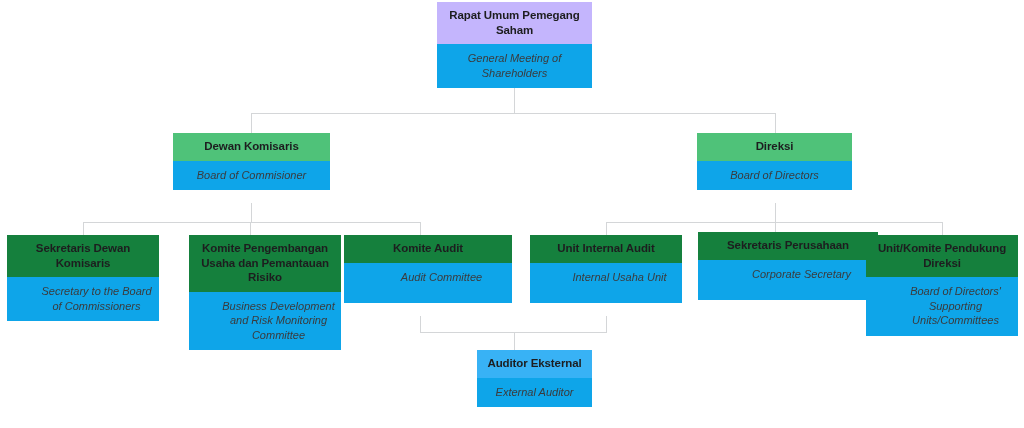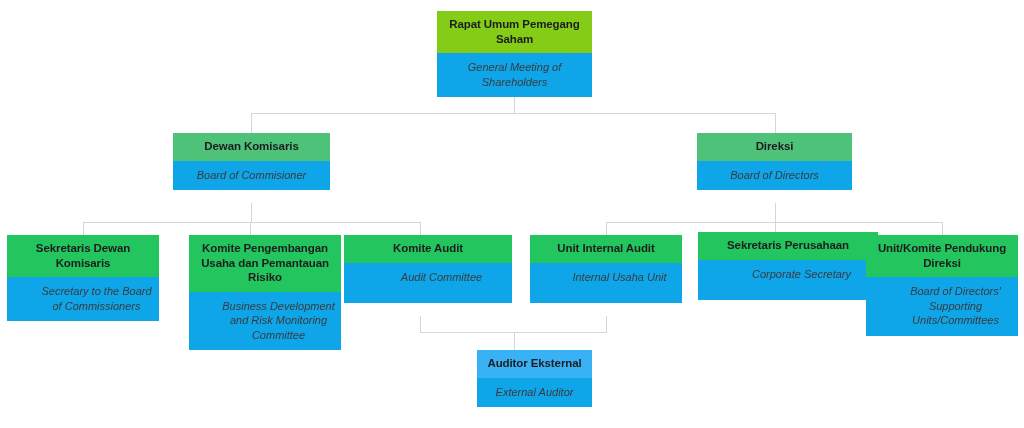--- a/index.html
+++ b/index.html
@@ -48,23 +48,23 @@
     box-sizing: border-box;
     background: #0ea5e9;
     padding: 7px 5px 8px 5px;
     font-style: italic;
     font-size: 11px;
     line-height: 14.5px;
     color: #3b3b3d;
   }
 
   
-  .hdr-teal   { background: #84cc16; margin-top: 9px; }
+  .hdr-teal   { background: #c4b5fd; }
   .hdr-green  { background: #4fc279; }
-  .hdr-yellow { background: #22c55e; }
+  .hdr-yellow { background: #15803d; }
   .hdr-blue   { background: #38b2f5; }
 
   
   #node-gms           { left: 437px; top: 2px;   width: 155px; }
   #node-dewan         { left: 173px; top: 133px; width: 157px; }
   #node-direksi       { left: 697px; top: 133px; width: 155px; }
   #node-sekdekom      { left: 7px;   top: 235px; width: 152px; }
   #node-komite-peng   { left: 189px; top: 235px; width: 152px; }
   #node-komite-audit  { left: 344px; top: 235px; width: 168px; }
   #node-internal-audit{ left: 530px; top: 235px; width: 152px; }

